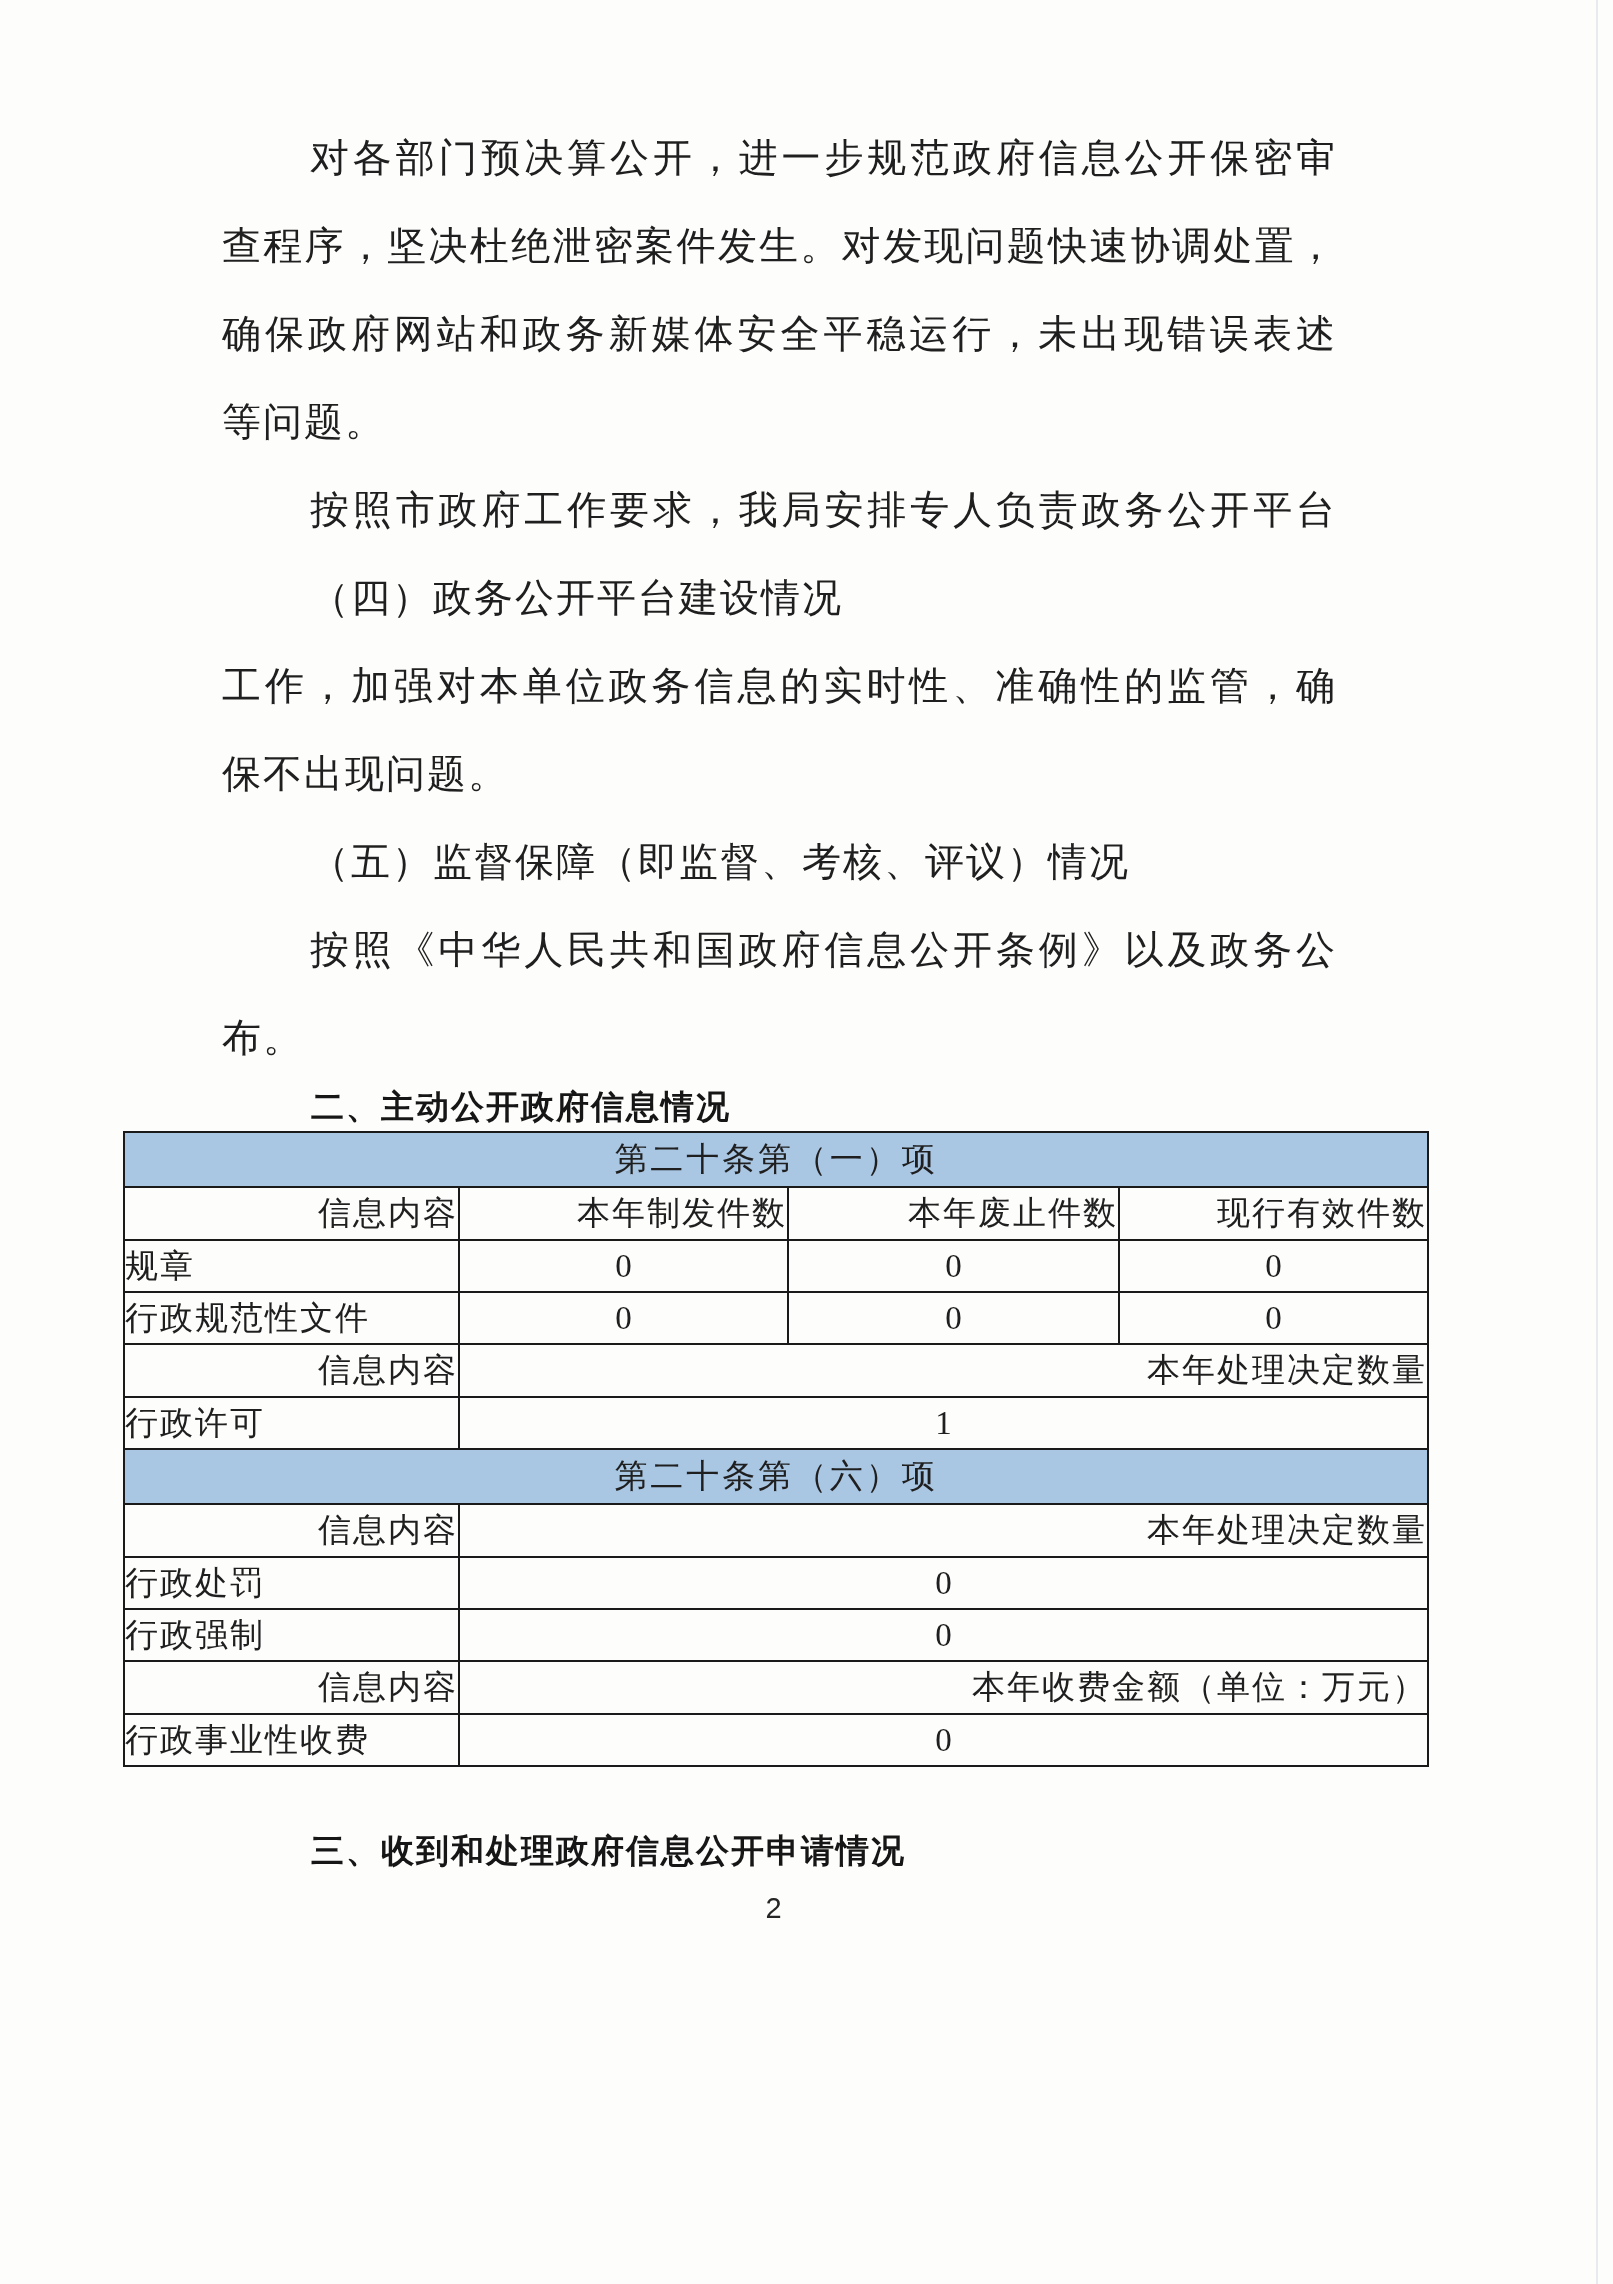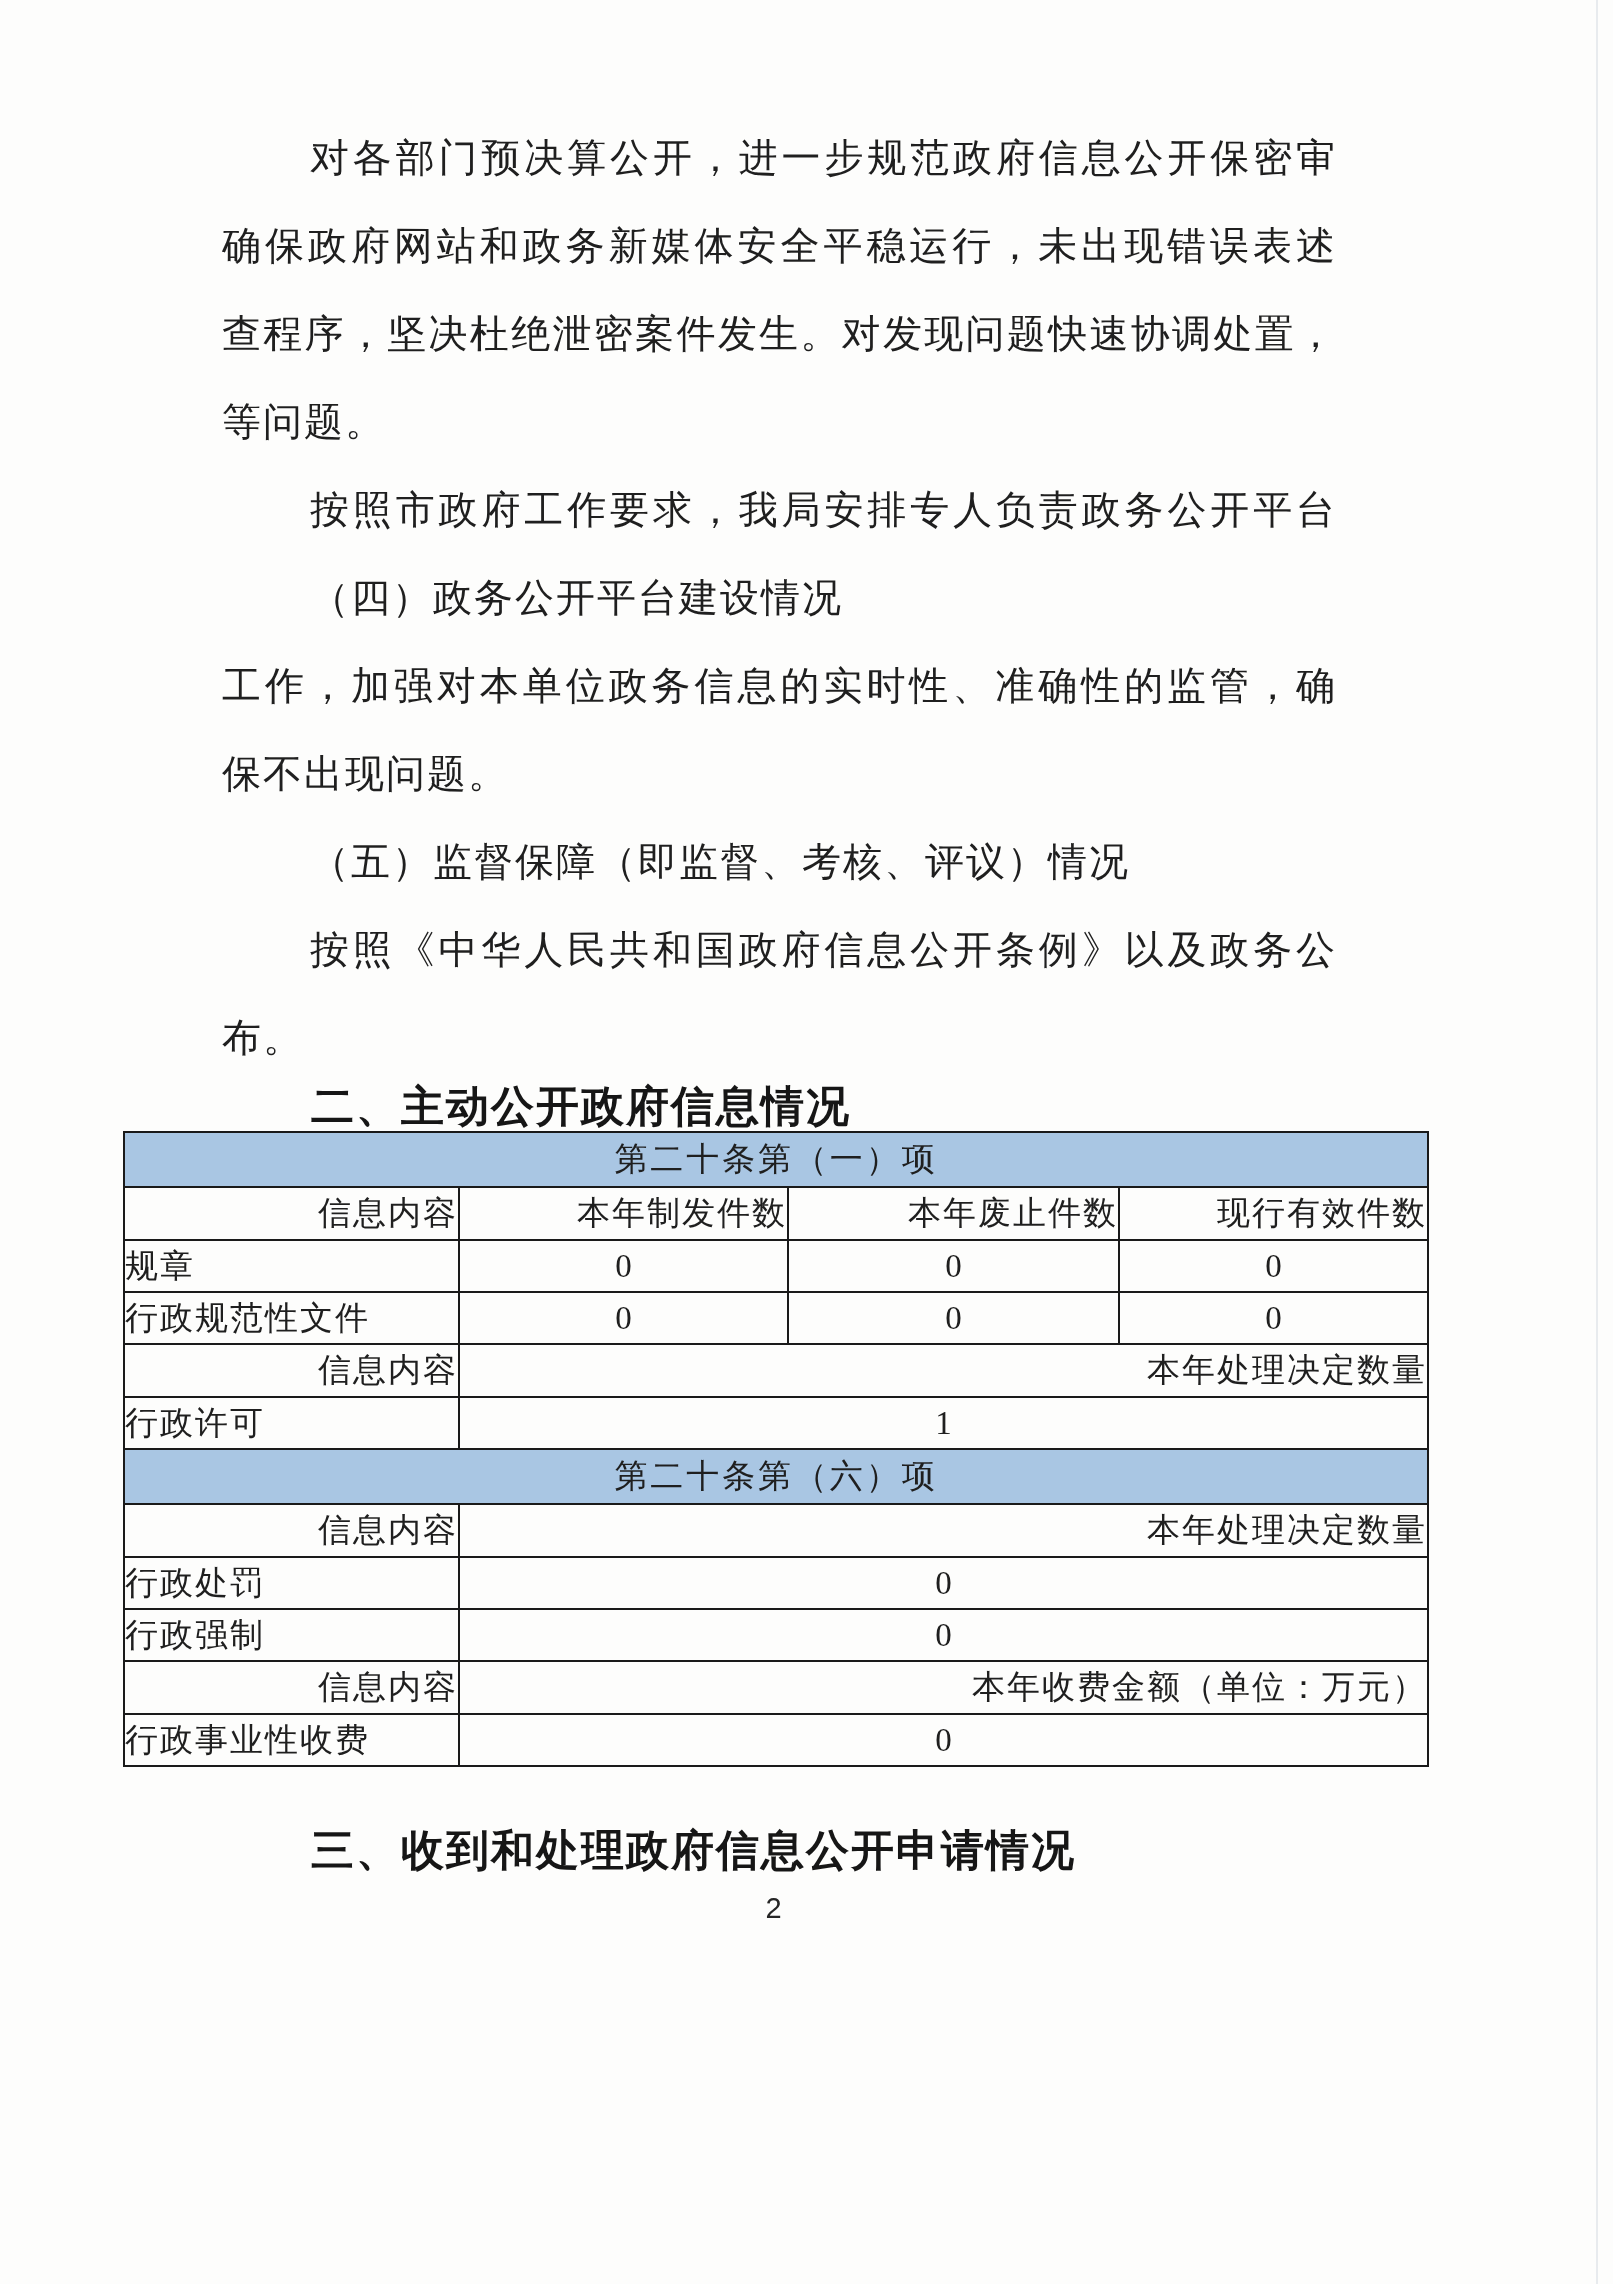--- a/index.html
+++ b/index.html
@@ -29,21 +29,21 @@
     text-align:justify;text-align-last:justify;
     white-space:normal;
     letter-spacing:0;
   }
   .line.indent{padding-left:88px;}
   .sec-heading{
     height:49px;line-height:49px;
     padding-left:311px;
     font-family:"Liberation Sans", sans-serif;
     font-weight:700;
-    font-size:43px;
+    font-size:33px;
     letter-spacing:2px;
     color:#161616;
   }
   .sec-heading.h3{margin-top:59px;}
   table.report{
     border-collapse:collapse;
     margin:0 0 0 123px;
     width:1305px;
     table-layout:fixed;
   }
@@ -82,22 +82,22 @@
 </style>
 </head>
 <body>
 
 <div class="page">
   <div class="scan-edge"></div>
 
   <div class="content">
 
     <div class="line full indent">对各部门预决算公开，进一步规范政府信息公开保密审</div>
+    <div class="line full">查程序，坚决杜绝泄密案件发生。对发现问题快速协调处置，</div>
     <div class="line full">确保政府网站和政务新媒体安全平稳运行，未出现错误表述</div>
-    <div class="line full">查程序，坚决杜绝泄密案件发生。对发现问题快速协调处置，</div>
     <div class="line">等问题。</div>
 
     <div class="line full indent">按照市政府工作要求，我局安排专人负责政务公开平台</div>
 
     <div class="line indent">（四）政务公开平台建设情况</div>
     <div class="line full">工作，加强对本单位政务信息的实时性、准确性的监管，确</div>
     <div class="line">保不出现问题。</div>
 
     <div class="line indent">（五）监督保障（即监督、考核、评议）情况</div>
 

